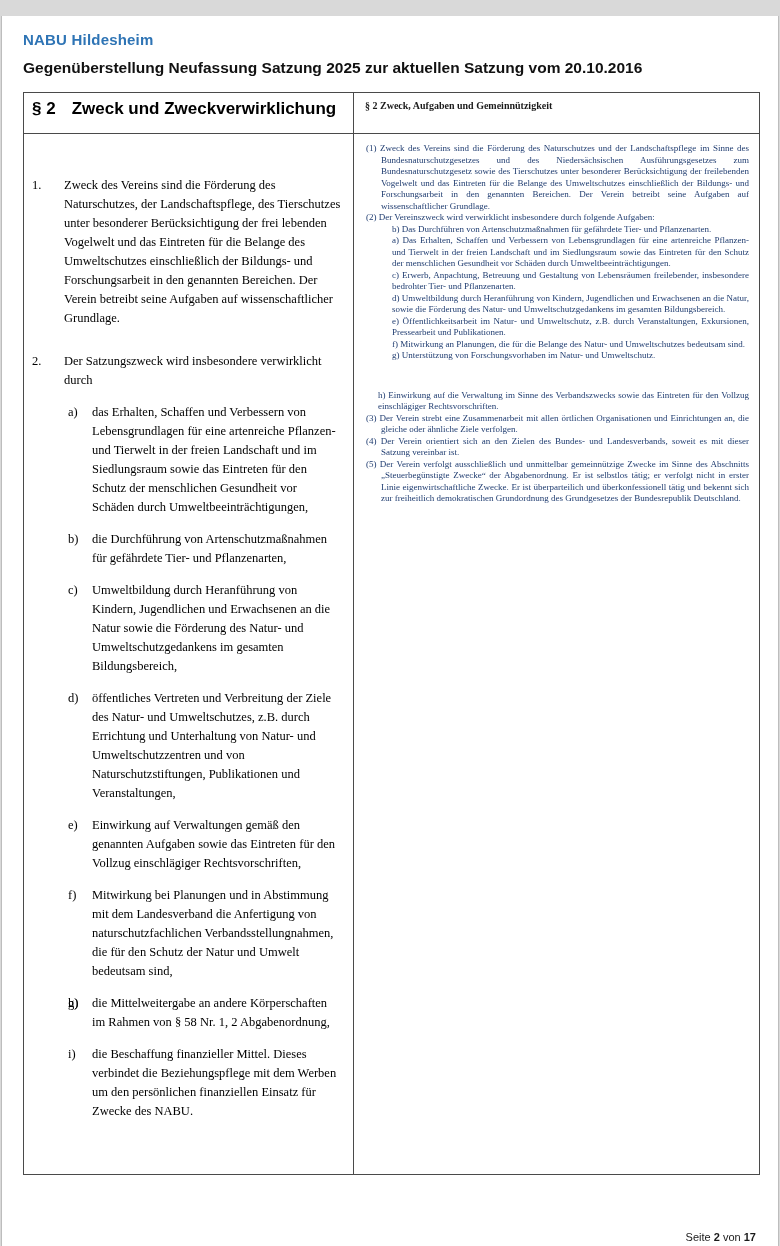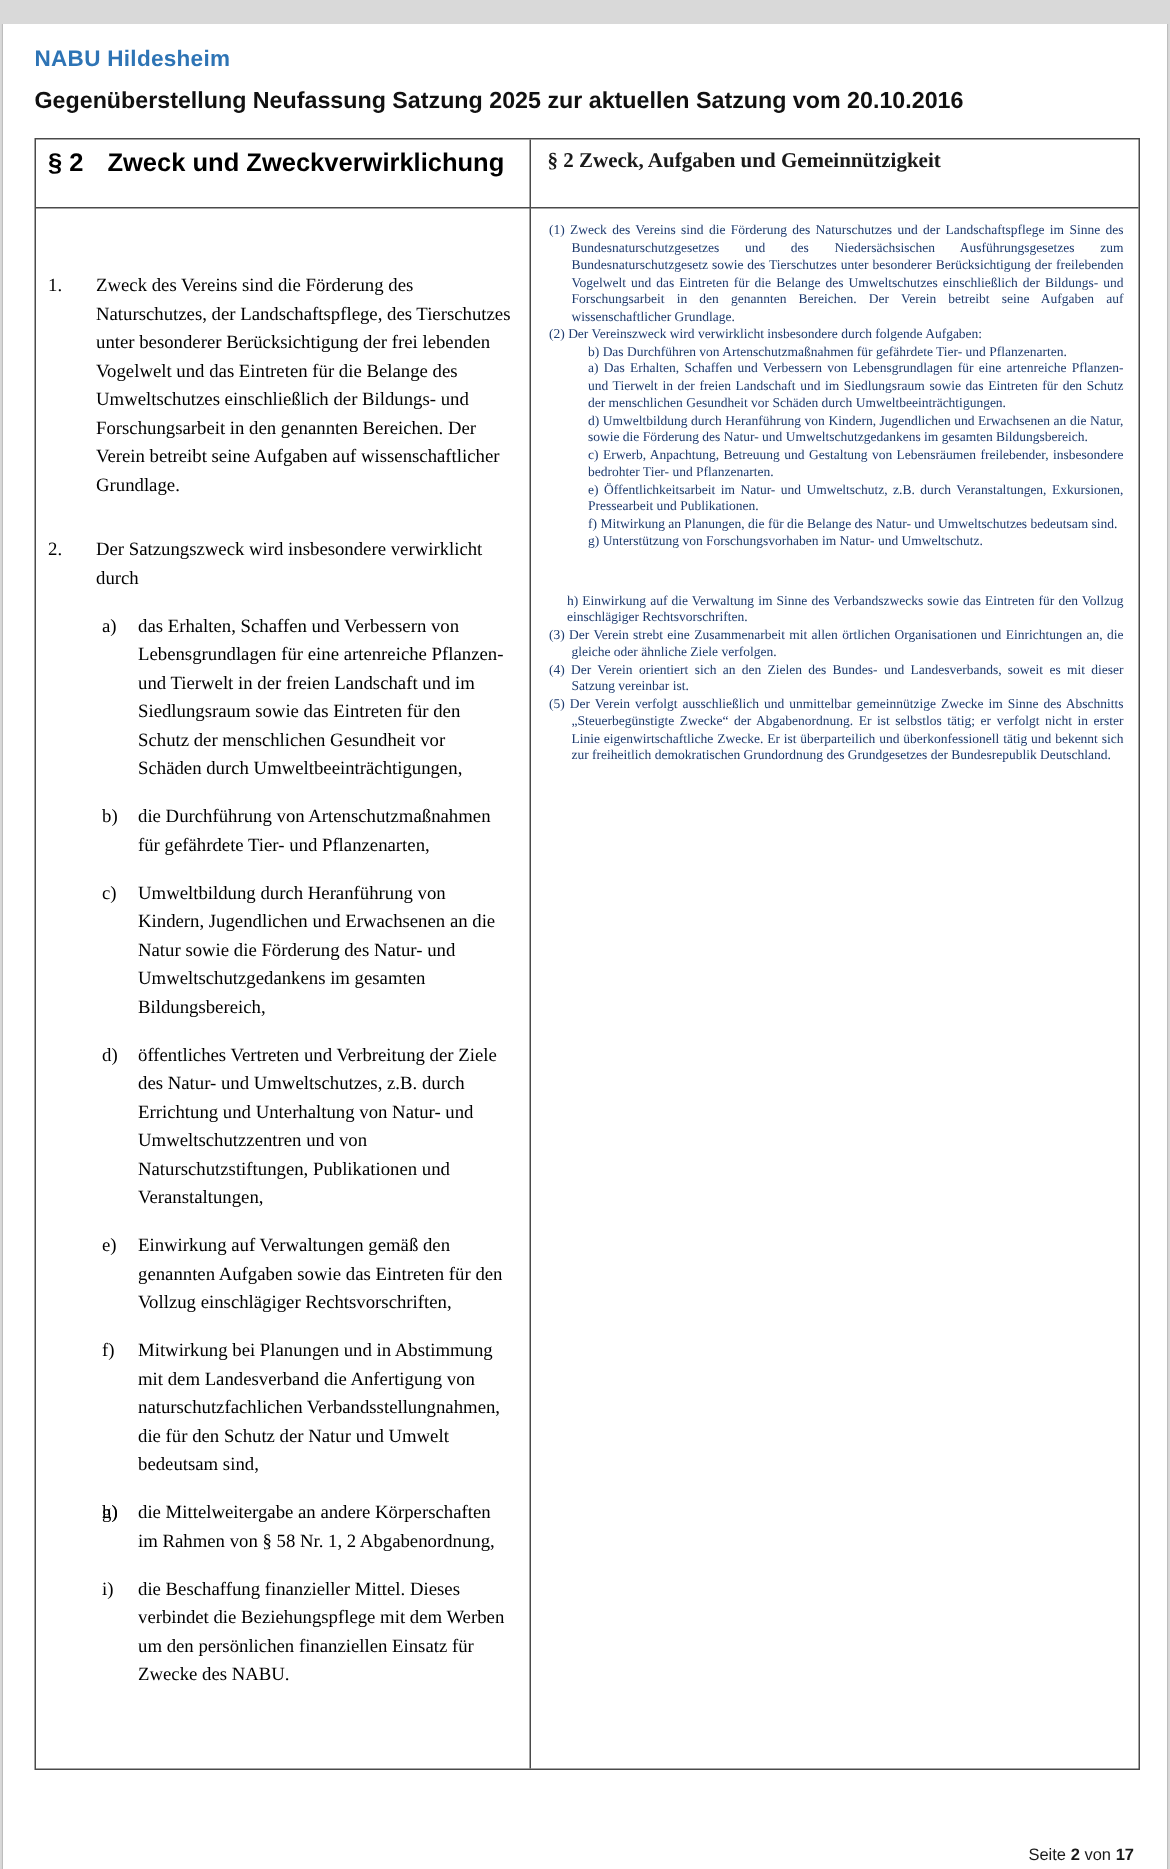--- a/index.html
+++ b/index.html
@@ -35,21 +35,21 @@
   .th{border-bottom:1px solid #4a4a4a;}
   .th-left{
     border-right:1px solid #4a4a4a;
     padding:6px 8px 7px 8px;
     font-size:17px;font-weight:bold;color:#000;
   }
   .th-left .hnum{margin-right:16px;}
   .th-right{
     padding:7px 10px 22px 11px;
     font-family:"Liberation Serif","DejaVu Serif",serif;
-    font-size:14px;font-weight:bold;color:#1a1a1a;
+    font-size:10px;font-weight:bold;color:#1a1a1a;
   }
   .td-left{
     border-right:1px solid #4a4a4a;
     padding:42px 12px 20px 8px;
     min-height:1040px;
     font-family:"Liberation Serif","DejaVu Serif",serif;
     font-size:12.5px;line-height:19px;color:#000;
     box-sizing:border-box;
   }
   .td-right{
@@ -142,24 +142,24 @@
         <div class="r-main">
           <span class="rlab">(2)</span> <span>Der Vereinszweck wird verwirklicht insbesondere durch folgende Aufgaben:</span>
         </div>
         <div class="r-sub">
           <span class="rlab">b)</span> <span>Das Durchführen von Artenschutzmaßnahmen für gefährdete Tier- und Pflanzenarten.</span>
         </div>
         <div class="r-sub">
           <span class="rlab">a)</span> <span>Das Erhalten, Schaffen und Verbessern von Lebensgrundlagen für eine artenreiche Pflanzen- und Tierwelt in der freien Landschaft und im Siedlungsraum sowie das Eintreten für den Schutz der menschlichen Gesundheit vor Schäden durch Umweltbeeinträchtigungen.</span>
         </div>
         <div class="r-sub">
-          <span class="rlab">d)</span> <span>Umweltbildung durch Heranführung von Kindern, Jugendlichen und Erwachsenen an die Natur, sowie die Förderung des Natur- und Umweltschutzgedankens im gesamten Bildungsbereich.</span>
+          <span class="rlab">c)</span> <span>Erwerb, Anpachtung, Betreuung und Gestaltung von Lebensräumen freilebender, insbesondere bedrohter Tier- und Pflanzenarten.</span>
         </div>
         <div class="r-sub">
-          <span class="rlab">c)</span> <span>Erwerb, Anpachtung, Betreuung und Gestaltung von Lebensräumen freilebender, insbesondere bedrohter Tier- und Pflanzenarten.</span>
+          <span class="rlab">d)</span> <span>Umweltbildung durch Heranführung von Kindern, Jugendlichen und Erwachsenen an die Natur, sowie die Förderung des Natur- und Umweltschutzgedankens im gesamten Bildungsbereich.</span>
         </div>
         <div class="r-sub">
           <span class="rlab">e)</span> <span>Öffentlichkeitsarbeit im Natur- und Umweltschutz, z.B. durch Veranstaltungen, Exkursionen, Pressearbeit und Publikationen.</span>
         </div>
         <div class="r-sub">
           <span class="rlab">f)</span> <span>Mitwirkung an Planungen, die für die Belange des Natur- und Umweltschutzes bedeutsam sind.</span>
         </div>
         <div class="r-sub">
           <span class="rlab">g)</span> <span>Unterstützung von Forschungsvorhaben im Natur- und Umweltschutz.</span>
         </div>

